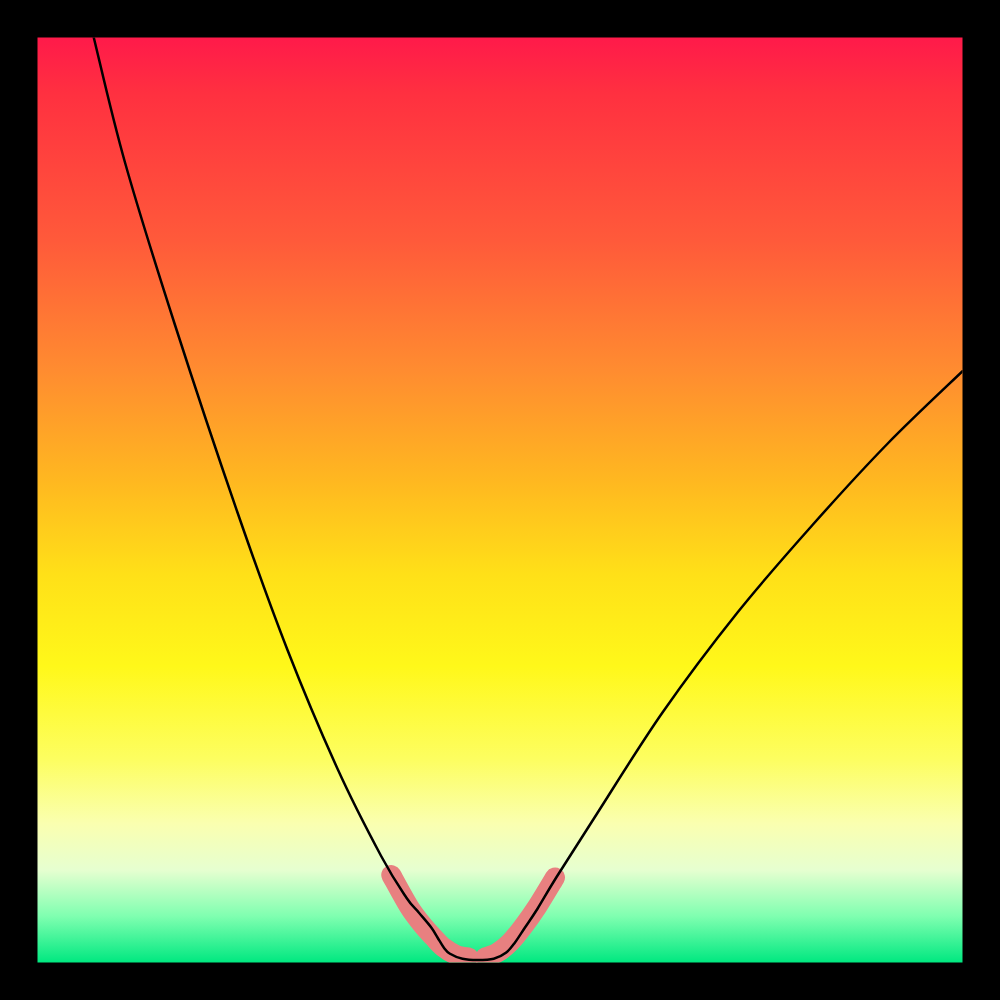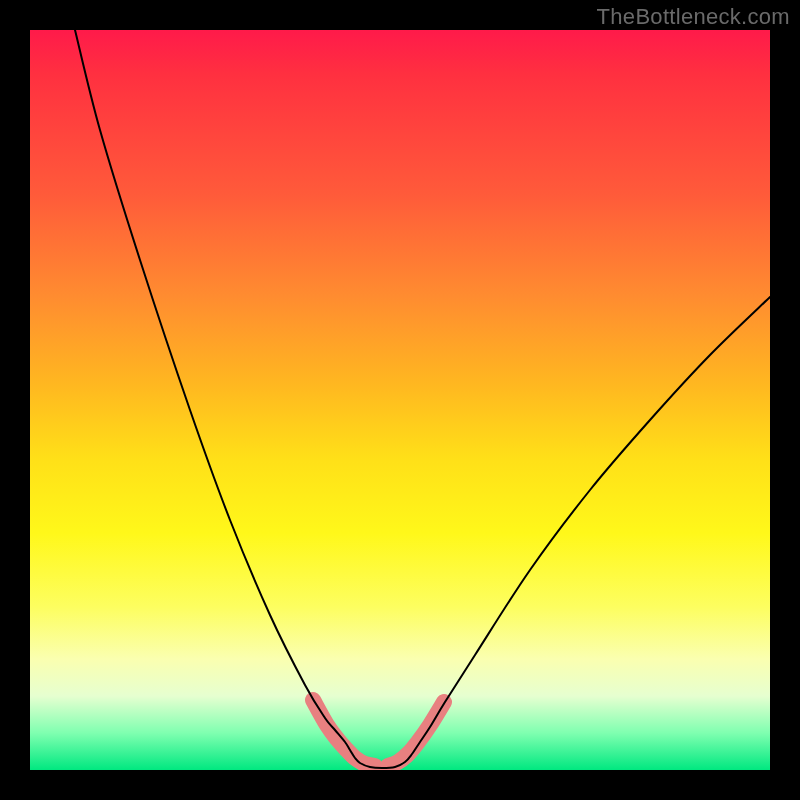--- a/index.html
+++ b/index.html
@@ -53,21 +53,20 @@
     left: 0;
     top: 0;
     width: 740px;
     height: 740px;
   }
 </style>
 </head>
 <body>
 
 <div class="frame">
-  <div class="watermark">TheBottleneck.com</div>
   <div class="plot">
     <svg class="curves" viewBox="0 0 740 740" preserveAspectRatio="none">
       <path id="pink-left" fill="none" stroke-linecap="round" stroke-linejoin="round" d="M 283 670 C 285.3333333333333 674.1666666666666, 292.8333333333333 688.3333333333334, 297 695 C 301.1666666666667 701.6666666666666, 304.6666666666667 705.8333333333334, 308 710 C 311.3333333333333 714.1666666666666, 314.1666666666667 717, 317 720 C 319.8333333333333 723, 322 725.6666666666666, 325 728 C 328 730.3333333333334, 331.6666666666667 732.6666666666666, 335 734 C 338.3333333333333 735.3333333333334, 343.3333333333333 735.6666666666666, 345 736" stroke="#e88080" stroke-width="16"></path>
       <path id="pink-right" fill="none" stroke-linecap="round" stroke-linejoin="round" d="M 358 736 C 359.6666666666667 735.3333333333334, 364.6666666666667 734, 368 732 C 371.3333333333333 730, 374.6666666666667 727.3333333333334, 378 724 C 381.3333333333333 720.6666666666666, 384.3333333333333 716.8333333333334, 388 712 C 391.6666666666667 707.1666666666666, 395.6666666666667 701.6666666666666, 400 695 C 404.3333333333333 688.3333333333334, 411.6666666666667 675.8333333333334, 414 672" stroke="#e88080" stroke-width="16"></path>
       <path id="black-curve" fill="none" stroke-linecap="round" stroke-linejoin="round" d="M 45 0 C 49.166666666666664 16.666666666666668, 59.166666666666664 61.666666666666664, 70 100 C 80.83333333333333 138.33333333333334, 95 183.33333333333334, 110 230 C 125 276.6666666666667, 145 336.6666666666667, 160 380 C 175 423.3333333333333, 186.66666666666666 455.8333333333333, 200 490 C 213.33333333333334 524.1666666666666, 227.5 557.5, 240 585 C 252.5 612.5, 265.8333333333333 637.8333333333334, 275 655 C 284.1666666666667 672.1666666666666, 290 680.5, 295 688 C 300 695.5, 301.6666666666667 696, 305 700 C 308.3333333333333 704, 312.5 708.6666666666666, 315 712 C 317.5 715.3333333333334, 318.3333333333333 717.3333333333334, 320 720 C 321.6666666666667 722.6666666666666, 323.3333333333333 725.8333333333334, 325 728 C 326.6666666666667 730.1666666666666, 327.5 731.5, 330 733 C 332.5 734.5, 336.3333333333333 736.1666666666666, 340 737 C 343.6666666666667 737.8333333333334, 347.8333333333333 738, 352 738 C 356.1666666666667 738, 361.1666666666667 738, 365 737 C 368.8333333333333 736, 372.1666666666667 734.1666666666666, 375 732 C 377.8333333333333 729.8333333333334, 379.5 727.3333333333334, 382 724 C 384.5 720.6666666666666, 387 716.5, 390 712 C 393 707.5, 395.8333333333333 703.6666666666666, 400 697 C 404.1666666666667 690.3333333333334, 407.5 684, 415 672 C 422.5 660, 430.8333333333333 647, 445 625 C 459.1666666666667 603, 480.8333333333333 567.5, 500 540 C 519.1666666666666 512.5, 540 485, 560 460 C 580 435, 600 412.5, 620 390 C 640 367.5, 660 345.5, 680 325 C 700 304.5, 730 276.6666666666667, 740 267" stroke="#000000" stroke-width="2"></path>
     </svg>
   </div>
 </div>
 
 </body></html>

